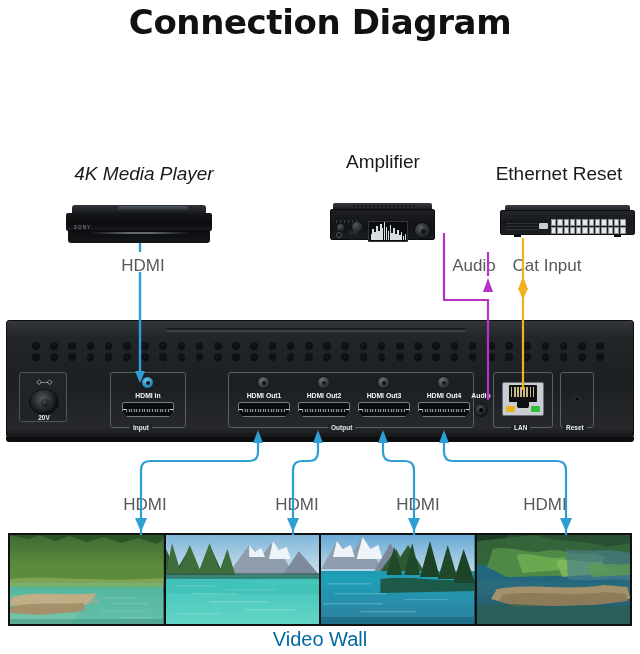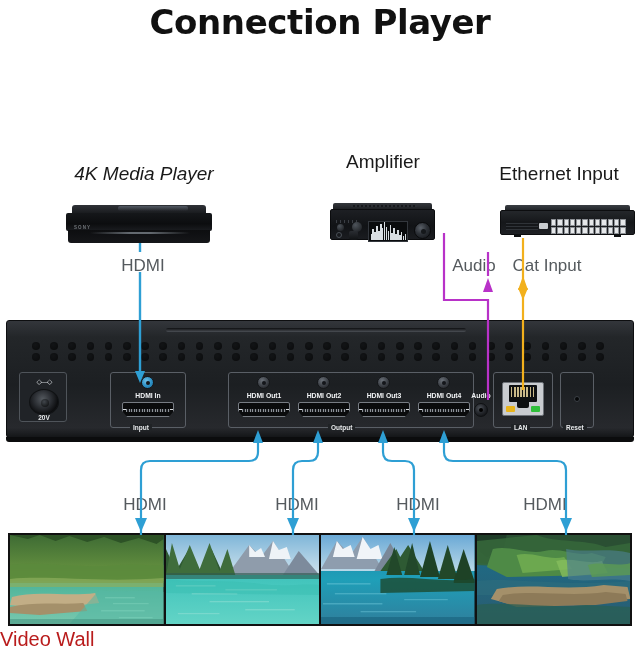--- a/index.html
+++ b/index.html
@@ -136,30 +136,30 @@
     background-color:#060708;border:1px solid #3b4046;box-sizing:border-box;}
 
   
   #wires{position:absolute;left:0;top:0;width:640px;height:654px;pointer-events:none;}
 
   
   #videowall{left:8px;top:533px;width:624px;height:93px;
     border:2px solid #111;box-sizing:border-box;display:flex;background:#111;}
   .vw-panel{flex:1;position:relative;overflow:hidden;border-right:2px solid #111;}
   .vw-panel:last-child{border-right:none;}
-  .vw-label{left:0;top:628px;width:640px;font-size:20px;color:#b91c1c;}
+  .vw-label{left:0;top:628px;width:640px;text-align:center;font-size:20px;color:#0369a1;}
 </style>
 </head>
 <body>
 
-<div class="abs" id="title">Connection Player</div>
+<div class="abs" id="title">Connection Diagram</div>
 
 <div class="abs dev-label" style="left:44px;top:163px;width:200px;font-style:italic;">4K Media Player</div>
 <div class="abs dev-label" style="left:320px;top:151px;width:126px;">Amplifier</div>
-<div class="abs dev-label" style="left:480px;top:163px;width:158px;">Ethernet Input</div>
+<div class="abs dev-label" style="left:480px;top:163px;width:158px;">Ethernet Reset</div>
 
 <div class="abs" id="media-player">
   <div class="mp-top">
     <div class="mp-sheen"></div>
   </div>
   <div class="mp-body">
     <div class="mp-logo">SONY</div>
   </div>
   <div class="mp-base"></div>
   <div class="mp-slot"></div>

